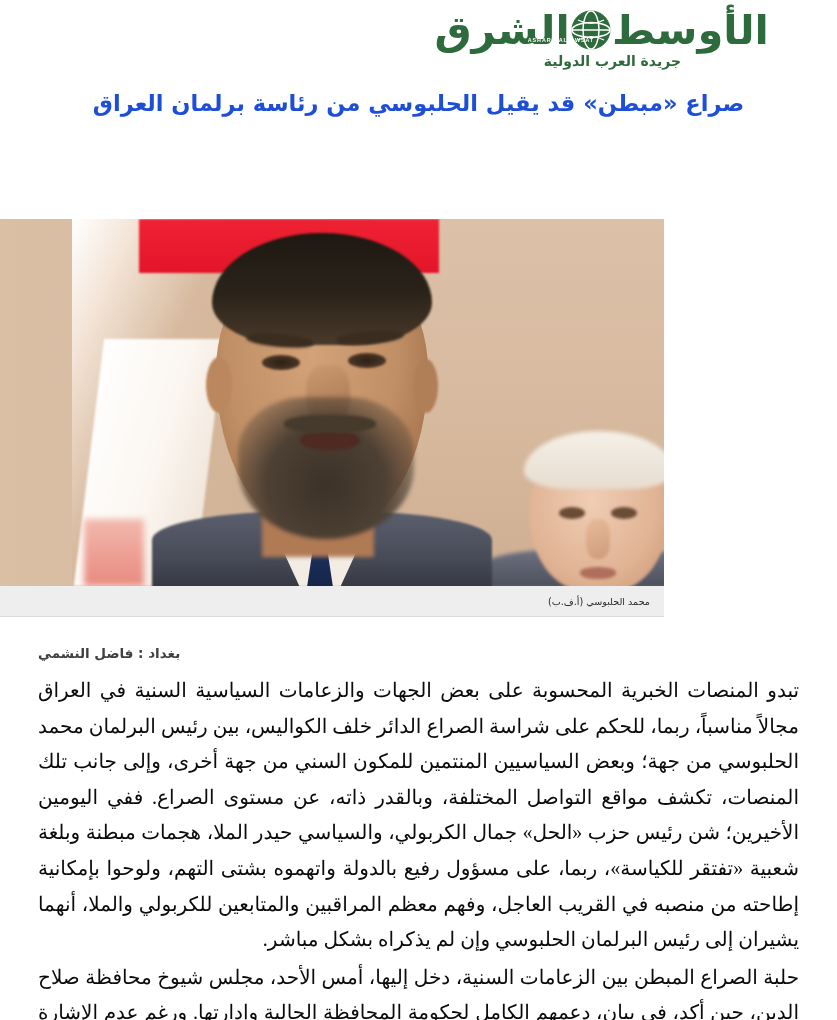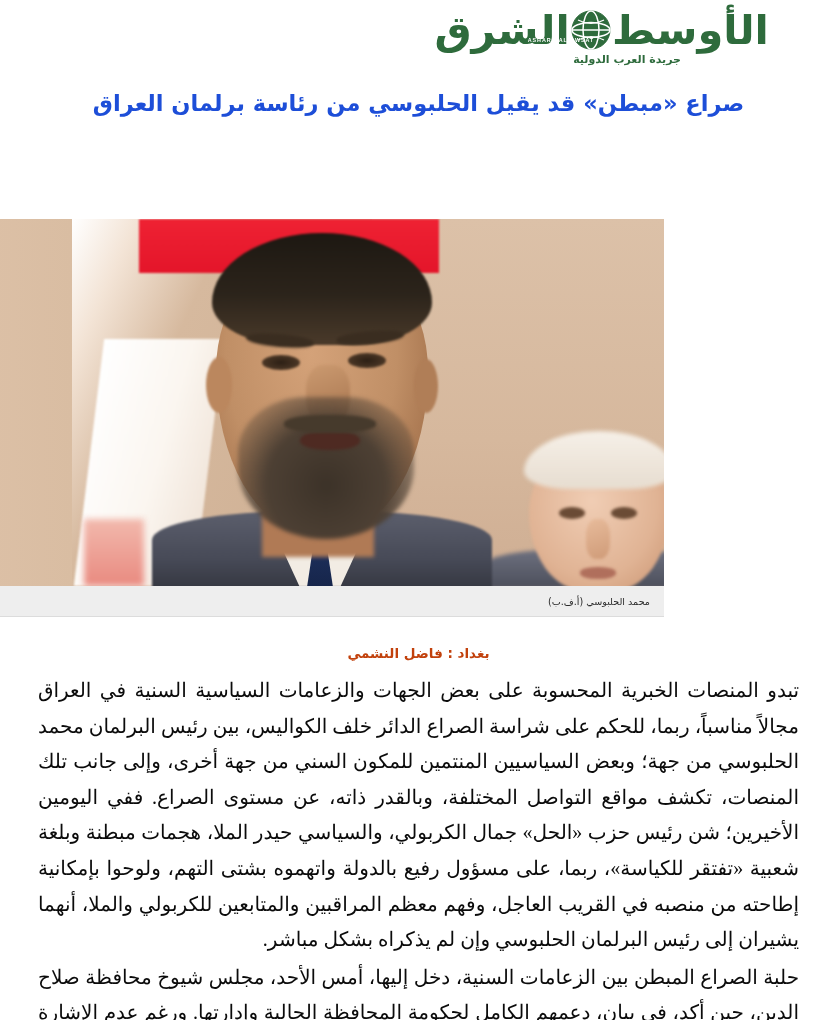--- a/index.html
+++ b/index.html
@@ -71,21 +71,21 @@
     color: #ffffff;
     white-space: nowrap;
     direction: ltr;
     font-weight: 700;
   }
   .logo-tagline {
     position: absolute;
     top: 45px;
     right: 96px;
     font-family: "DejaVu Sans", sans-serif;
-    font-size: 11px;
+    font-size: 14px;
     color: #2e6b3c;
     letter-spacing: 1.2px;
     white-space: nowrap;
     font-weight: 700;
   }
 
   
   .title-block {
     position: absolute;
     top: 88px;
@@ -293,22 +293,22 @@
     top: 645px;
     left: 38px;
     width: 761px;
     direction: rtl;
     text-align: justify;
   }
   .byline {
     font-family: "DejaVu Sans", sans-serif;
     font-size: 13.5px;
     font-weight: 700;
-    color: #c2410c;
-    text-align: center;
+    color: #404040;
+    text-align: left;
     margin: 0 0 12px 0;
     letter-spacing: 0.2px;
   }
   .para {
     font-family: "Liberation Serif", "DejaVu Serif", serif;
     font-size: 20px;
     line-height: 1.78;
     color: #0b0b0b;
     margin: 0 0 2px 0;
     text-align: justify;

